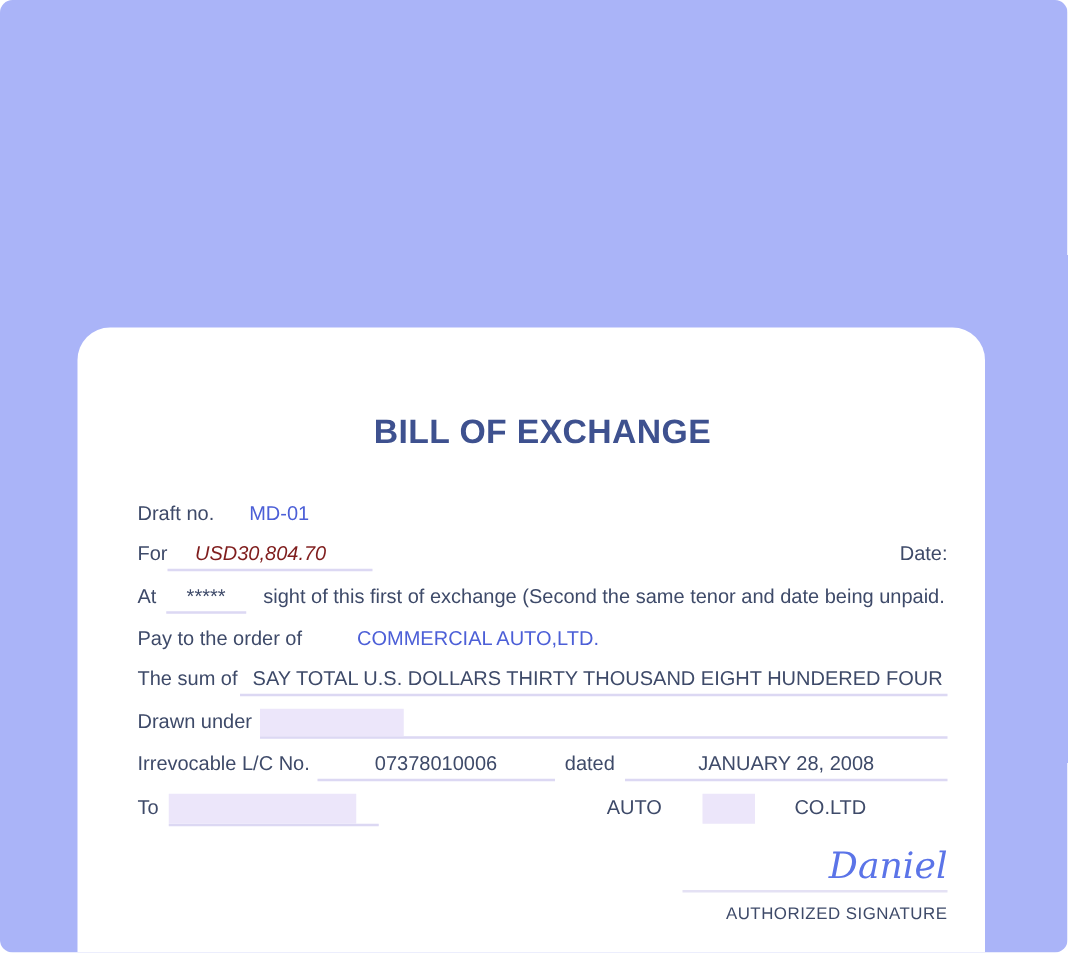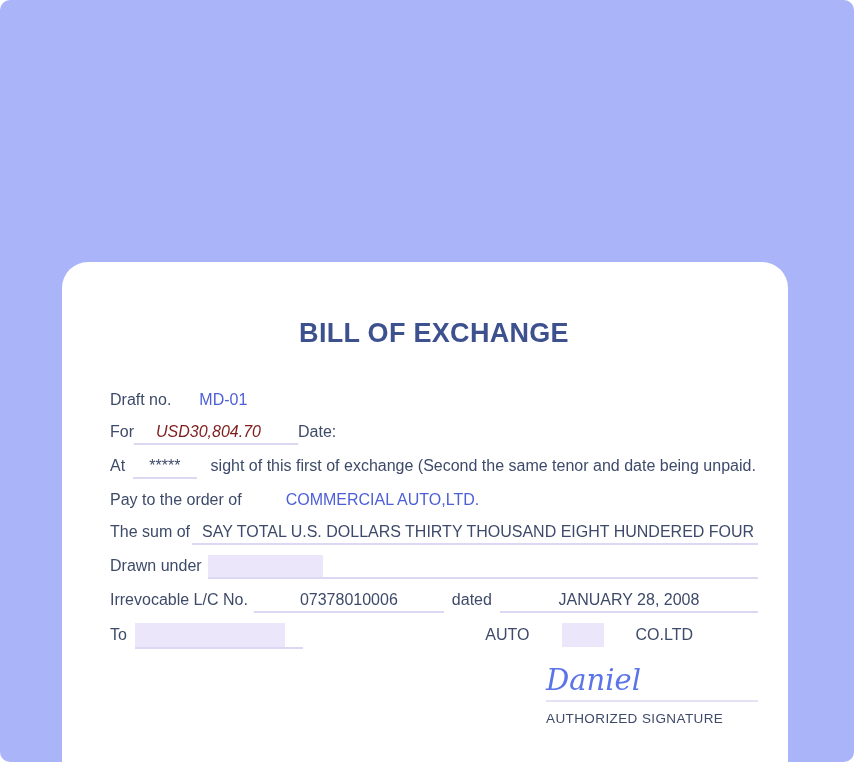--- a/index.html
+++ b/index.html
@@ -14,21 +14,21 @@
     color: #3e4a69;
   }
   #card {
     position: absolute;
     left: 62px;
     top: 262px;
     width: 726px;
     height: 500px;
     background: #ffffff;
     border-radius: 26px 26px 0 0;
-    padding: 0 30px 0 48px;
+    padding: 12px 30px 0 48px;
     box-sizing: border-box;
   }
   .doc-title {
     margin: 56px 0 0 0;
     text-align: center;
     font-size: 27px;
     font-weight: 700;
     letter-spacing: 0.3px;
     color: #3e518f;
   }
@@ -47,21 +47,21 @@
     display: inline-block;
     white-space: nowrap;
   }
   .accent { color: #4c5fd7; }
   .navy { color: #7f1d1d; font-style: italic; }
 
   
   .draft-value { margin-left: 28px; }
 
   
-  .row.split { justify-content: flex-start; }
+  .row.split { justify-content: space-between; }
   .group { display: flex; align-items: baseline; }
   .for-blank { width: 164px; padding-left: 22px; box-sizing: border-box; }
   .date-blank { width: 126px; margin-left: 4px; text-align: center; }
 
   
   .row.top-align { align-items: flex-start; }
   .at-blank { width: 64px; margin-left: 8px; text-align: center; }
   .sight-text { margin-left: 14px; width: 552px; line-height: 21px; }
 
   
@@ -90,21 +90,21 @@
   .dated-blank { flex: 1; margin-left: 8px; text-align: center; }
 
   
   .to-blank { width: 168px; margin-left: 8px; line-height: 24px; }
   .company-group { margin-left: auto; margin-right: 65px; display: flex; align-items: center; gap: 32px; }
 
   
   .signature-block {
     margin: 14px 0 0 auto;
     width: 212px;
-    text-align: left;
+    text-align: right;
   }
   .signature-name {
     font-family: "DejaVu Serif", "Liberation Serif", cursive, serif;
     font-style: italic;
     font-size: 29px;
     line-height: 34px;
     color: #5b74e8;
     padding-bottom: 3px;
     border-bottom: 2px solid #e4e1f4;
   }

